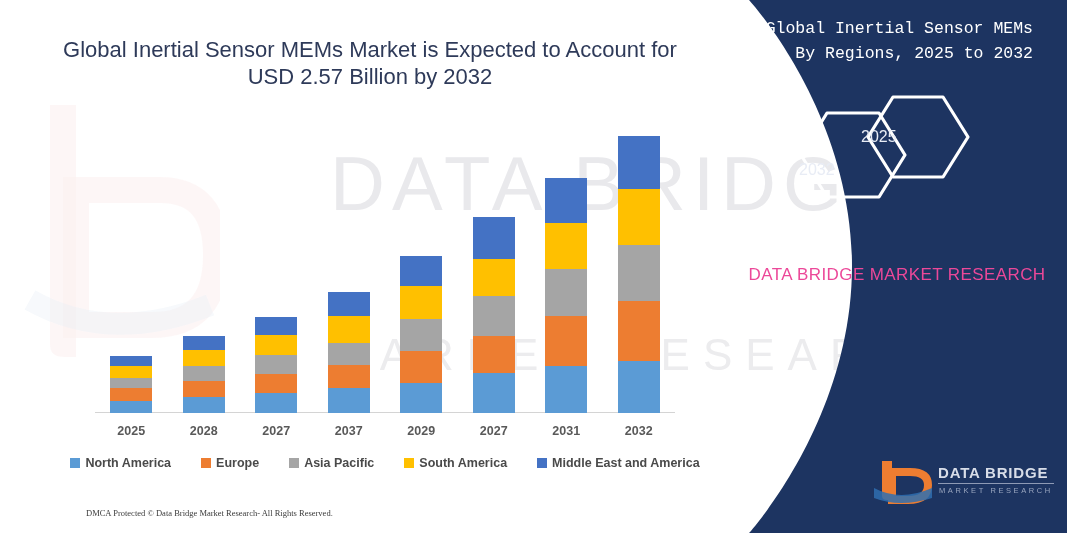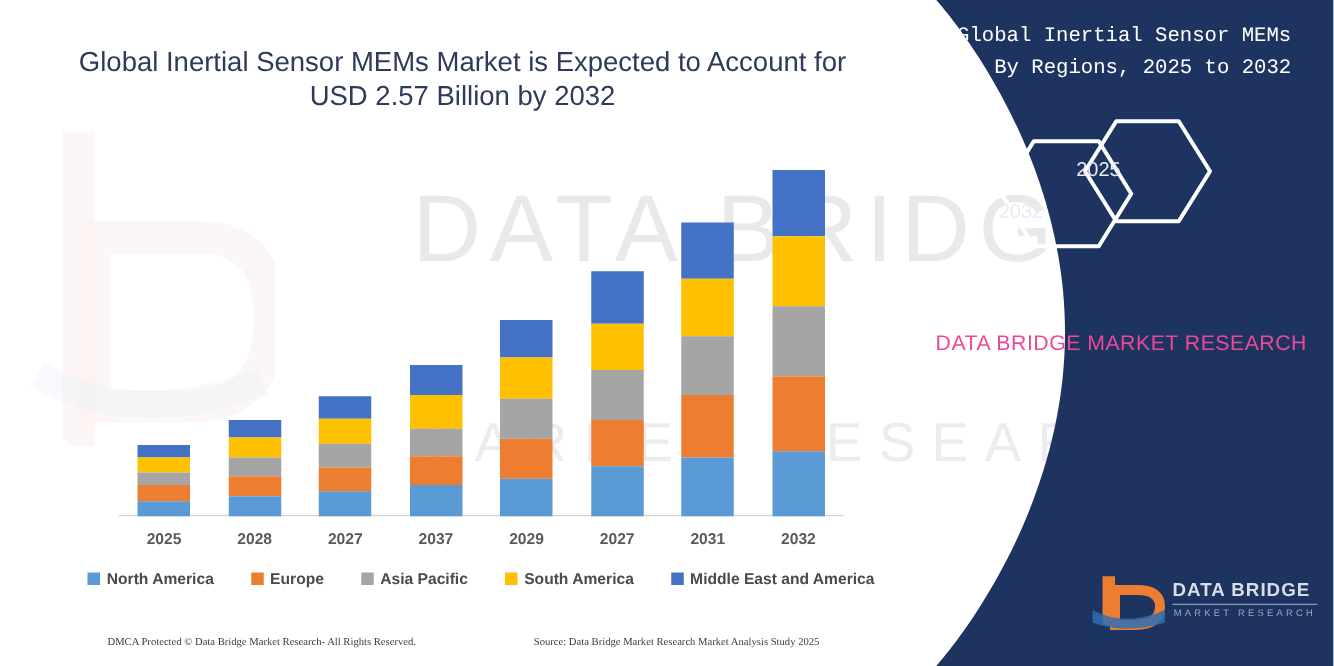--- a/index.html
+++ b/index.html
@@ -335,21 +335,20 @@
           <span class="legend-swatch" style="background: rgb(255, 192, 0);"></span>
           <span class="legend-label">South America</span>
         </div>
         <div class="legend-item">
           <span class="legend-swatch" style="background: rgb(68, 114, 196);"></span>
           <span class="legend-label">Middle East and America</span>
         </div>
       </div>
 
     <div class="footer-left">DMCA Protected © Data Bridge Market Research- All Rights Reserved.</div>
-    <div class="footer-right">Source: Data Bridge Market Research  Market Analysis Study 2025</div>
   </div>
 
   <div class="right-panel">
     <svg class="panel-shape" viewBox="0 0 400 533" preserveAspectRatio="none">
       <path d="M400,0 L400,533 L82,533 C82,533 185,420 185,266 C185,112 82,0 82,0 Z" fill="#1d3461"></path>
     </svg>
 
     <div class="panel-content">
       <div class="panel-title">Global Inertial Sensor MEMs Market, By Regions, 2025 to 2032</div>
 

